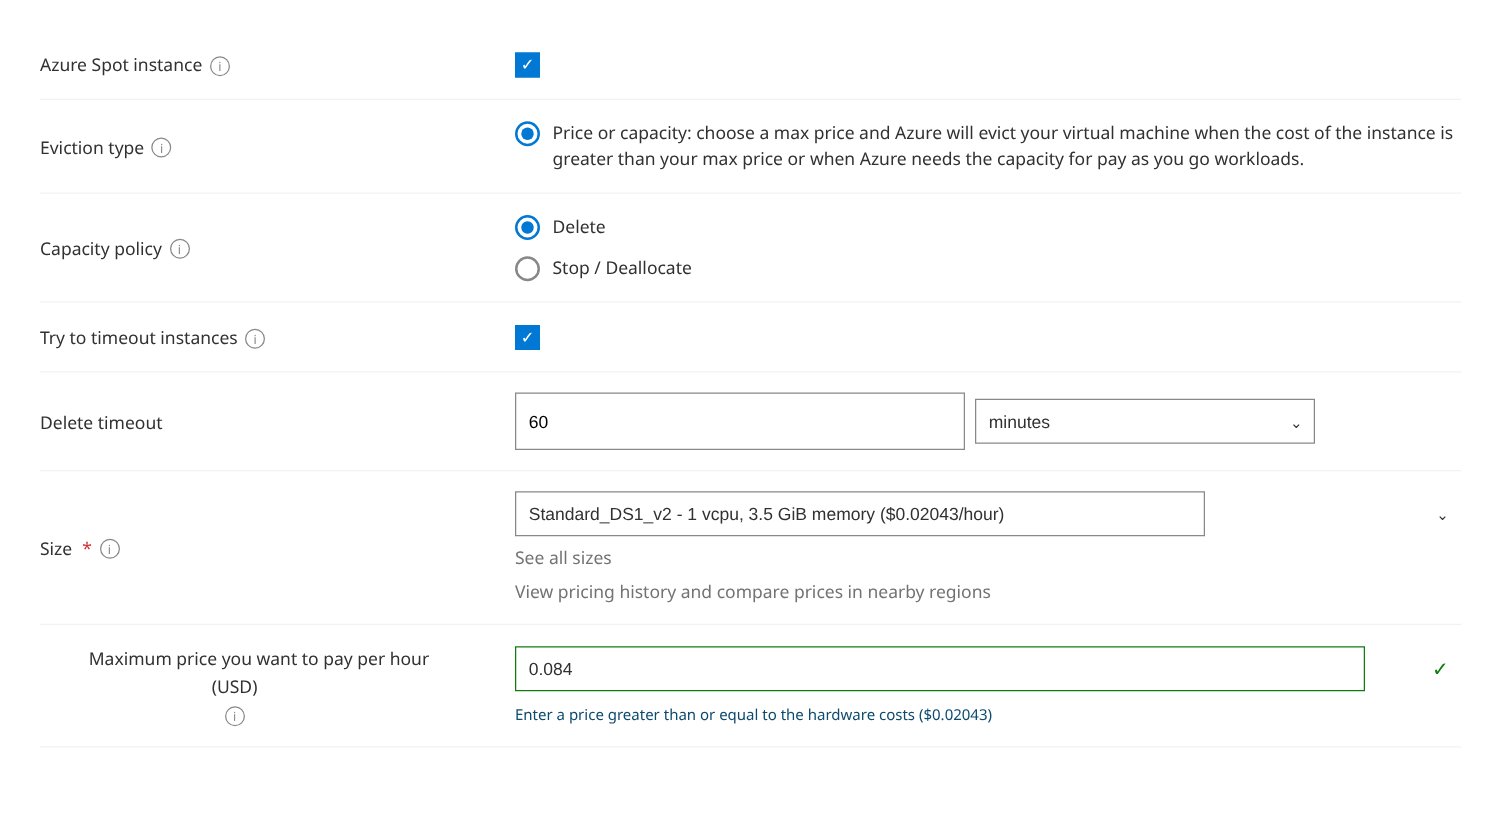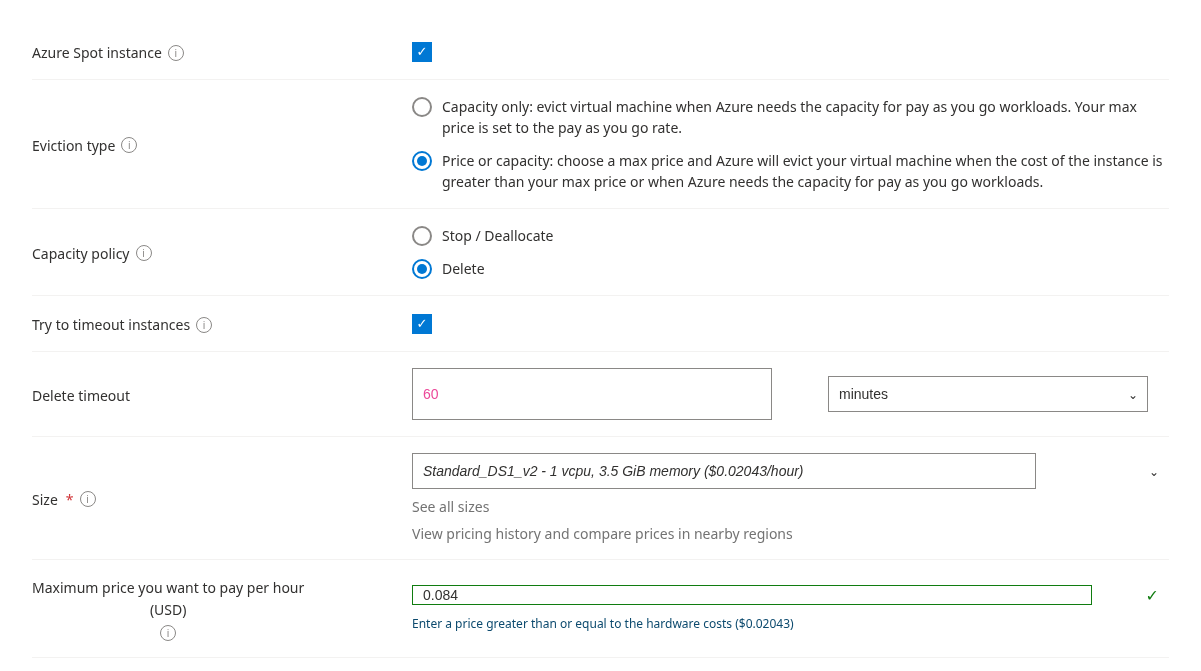--- a/index.html
+++ b/index.html
@@ -122,25 +122,25 @@
 
     
     .input-row {
       display: flex;
       gap: 8px;
       align-items: center;
     }
 
     .text-input {
       border: 1px solid #8a8886;
-      padding: 12px 10px;
-      font-size: 14px;
-      color: #ec4899;
+      padding: 22px 10px;
+      font-size: 14px;
+      color: #000000;
       outline: none;
-      height: 52px;
+      height: 36px;
       width: 360px;
     }
 
     .select-input {
       border: 1px solid #8a8886;
       padding: 6px 10px;
       font-size: 14px;
       color: #323130;
       outline: none;
       height: 36px;
@@ -157,29 +157,27 @@
 
     .select-wrapper .chevron {
       position: absolute;
       right: 10px;
       pointer-events: none;
       color: #323130;
       font-size: 12px;
     }
 
     .select-minutes {
-      width: 320px;
+      width: 272px;
       padding-right: 32px;
-      margin-left: 48px;
     }
 
     .select-size {
-      width: 624px;
+      width: 552px;
       padding-right: 32px;
-      font-style: italic;
     }
 
     
     .link {
       color: #737373;
       text-decoration: none;
       font-size: 14px;
       cursor: pointer;
     }
 
@@ -189,21 +187,21 @@
       display: inline-flex;
       align-items: center;
     }
 
     .max-price-input {
       border: 1px solid #107c10;
       padding: 6px 36px 6px 10px;
       font-size: 14px;
       color: #323130;
       outline: none;
-      height: 20px;
+      height: 36px;
       width: 680px;
     }
 
     .max-price-check {
       position: absolute;
       right: 10px;
       color: #107c10;
       font-size: 16px;
     }
 
@@ -233,45 +231,41 @@
 </div>
 
 <div class="form-row">
   <div class="form-label">
     <span>Eviction type</span>
     <span class="info-icon">i</span>
   </div>
   <div class="form-control">
     <div class="radio-group">
       <div class="radio-item">
-        <div class="radio-circle"></div>
-        <span class="radio-label">Capacity only: evict virtual machine when Azure needs the capacity for pay as you go workloads. Your max price is set to the pay as you go rate.</span>
-      </div>
+        <div class="radio-circle selected"></div>
+        <span class="radio-label">Price or capacity: choose a max price and Azure will evict your virtual machine when the cost of the instance is greater than your max price or when Azure needs the capacity for pay as you go workloads.</span>
+      </div>
+    </div>
+  </div>
+</div>
+
+<div class="form-row">
+  <div class="form-label">
+    <span>Capacity policy</span>
+    <span class="info-icon">i</span>
+  </div>
+  <div class="form-control">
+    <div class="radio-group">
       <div class="radio-item">
         <div class="radio-circle selected"></div>
-        <span class="radio-label">Price or capacity: choose a max price and Azure will evict your virtual machine when the cost of the instance is greater than your max price or when Azure needs the capacity for pay as you go workloads.</span>
-      </div>
-    </div>
-  </div>
-</div>
-
-<div class="form-row">
-  <div class="form-label">
-    <span>Capacity policy</span>
-    <span class="info-icon">i</span>
-  </div>
-  <div class="form-control">
-    <div class="radio-group">
+        <span class="radio-label">Delete</span>
+      </div>
       <div class="radio-item">
         <div class="radio-circle"></div>
         <span class="radio-label">Stop / Deallocate</span>
-      </div>
-      <div class="radio-item">
-        <div class="radio-circle selected"></div>
-        <span class="radio-label">Delete</span>
       </div>
     </div>
   </div>
 </div>
 
 <div class="form-row">
   <div class="form-label">
     <span>Try to timeout instances</span>
     <span class="info-icon">i</span>
   </div>
@@ -314,21 +308,21 @@
       <span class="chevron">⌄</span>
     </div>
     <a class="link">See all sizes</a>
     <a class="link">View pricing history and compare prices in nearby regions</a>
   </div>
 </div>
 
 <div class="form-row">
   <div class="form-label label-multiline">
     <div style="display:flex; flex-direction:column; gap:2px;">
-      <div style="display:flex; align-items:center; gap:6px;">
+      <div style="display:flex; align-items:center; gap:6px;margin-left:39px;">
         <span>Maximum price you want to pay per hour</span>
       </div>
       <div style="display:flex; align-items:center; gap:6px;flex-direction:column;">
         <span>(USD)</span>
         <span class="info-icon">i</span>
       </div>
     </div>
   </div>
   <div class="form-control">
     <div class="max-price-wrapper">

